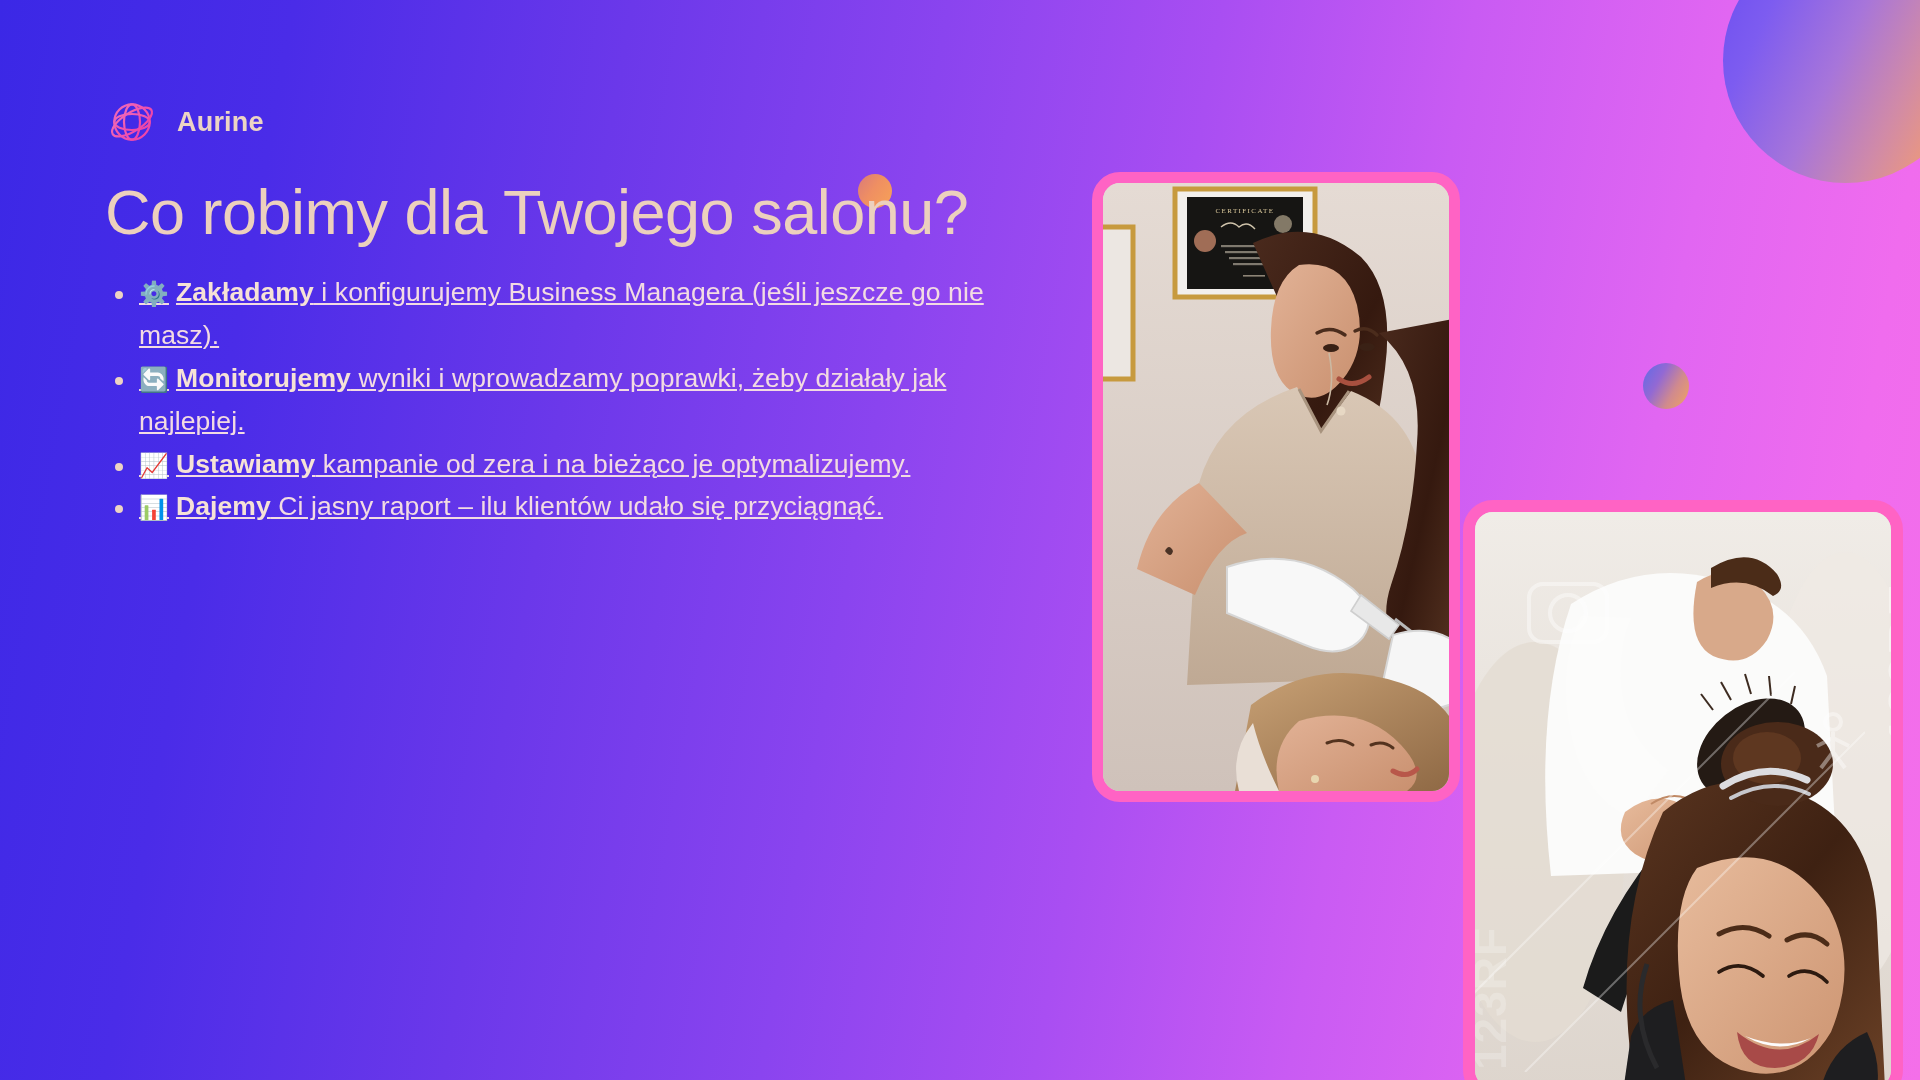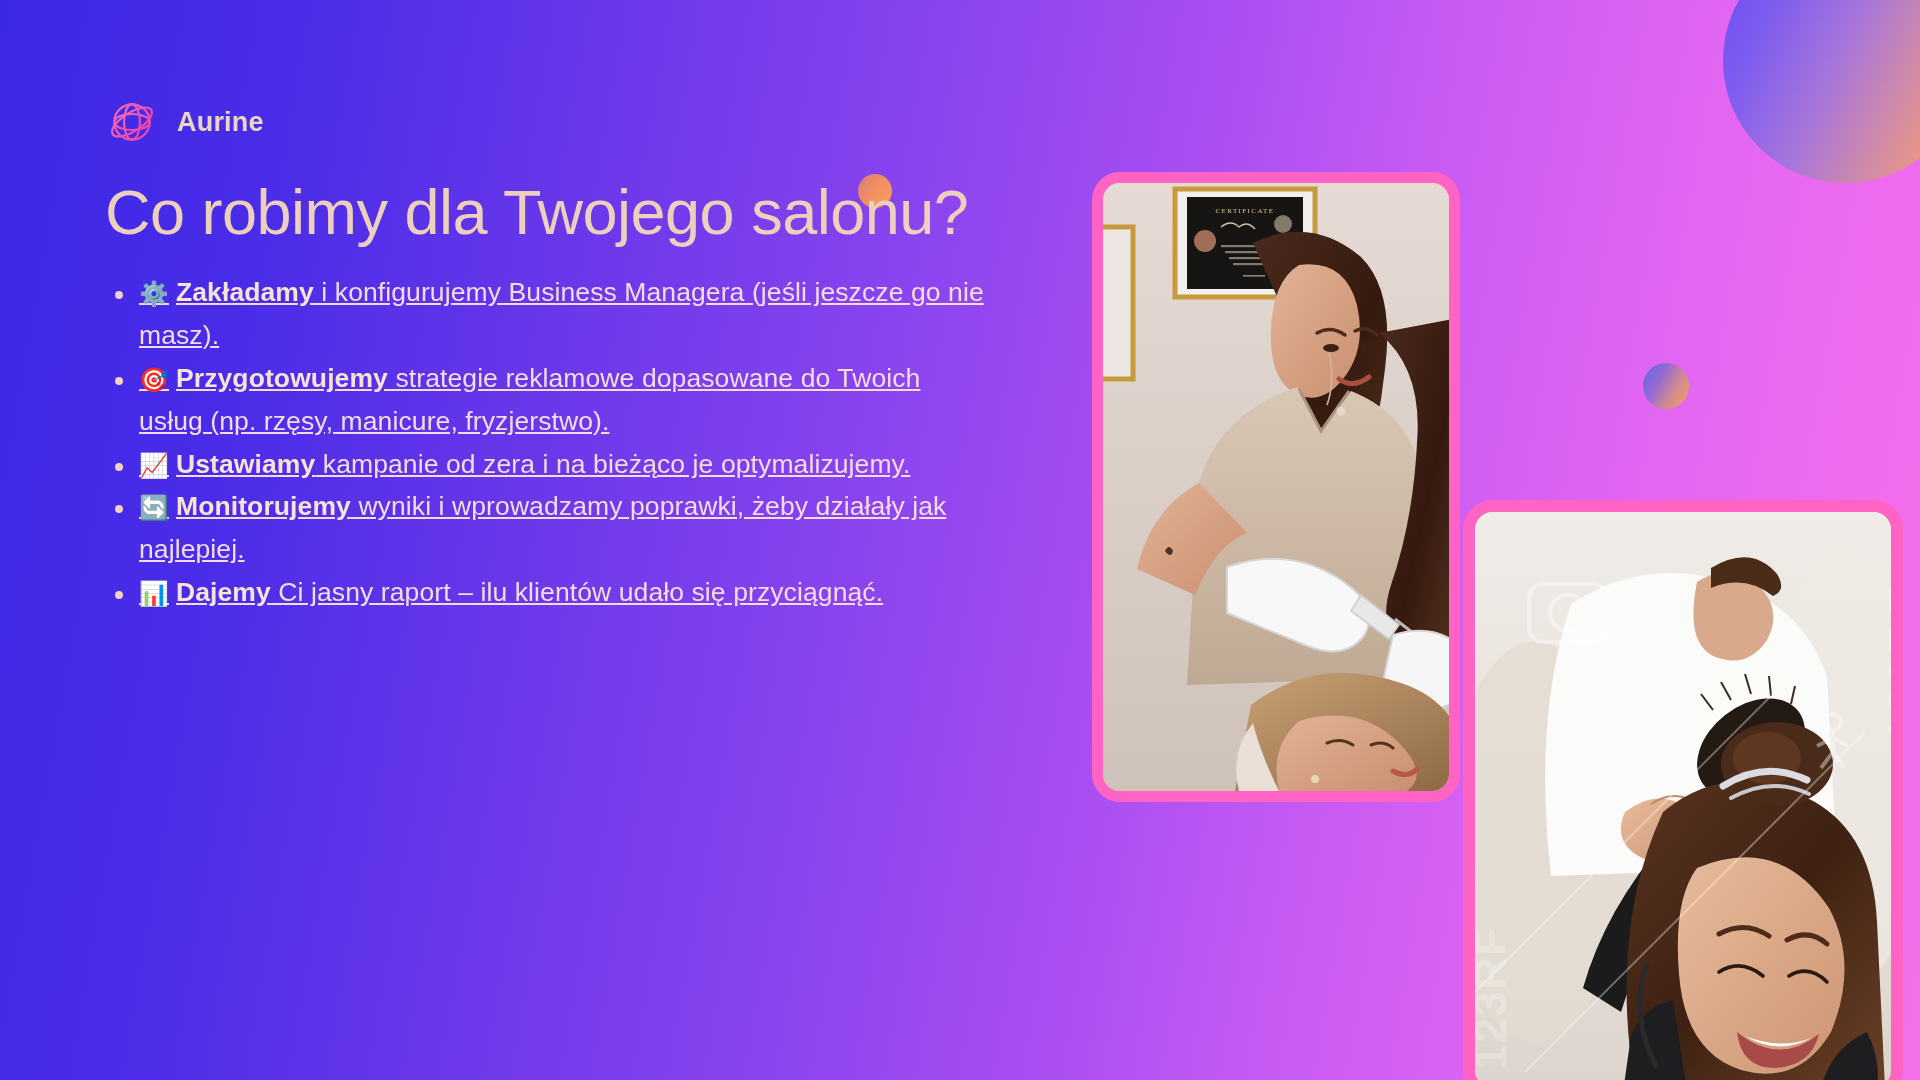--- a/index.html
+++ b/index.html
@@ -167,27 +167,24 @@
       <span class="brand-name">Aurine</span>
     </div>
 
     <h1 class="headline">Co robimy dla Twojego salonu?</h1>
 
     <ul class="bullets">
       <li>
         <span class="emoji">⚙️</span><b>Zakładamy</b><span> i konfigurujemy Business Managera (jeśli jeszcze go nie masz).</span>
       </li>
       <li>
-        <span class="emoji">🎯</span><b>Przygotowujemy</b><span> strategie reklamowe dopasowane do Twoich usług (np. rzęsy, manicure, fryzjerstwo).</span>
+        <span class="emoji">🔄</span><b>Monitorujemy</b><span> wyniki i wprowadzamy poprawki, żeby działały jak najlepiej.</span>
       </li>
       <li>
         <span class="emoji">📈</span><b>Ustawiamy</b><span> kampanie od zera i na bieżąco je optymalizujemy.</span>
-      </li>
-      <li>
-        <span class="emoji">🔄</span><b>Monitorujemy</b><span> wyniki i wprowadzamy poprawki, żeby działały jak najlepiej.</span>
       </li>
       <li>
         <span class="emoji">📊</span><b>Dajemy</b><span> Ci jasny raport – ilu klientów udało się przyciągnąć.</span>
       </li>
     </ul>
   </div>
 
   <div class="photo-card one">
     <div class="photo-inner">
       <svg viewBox="0 0 346 608" width="100%" height="100%" preserveAspectRatio="xMidYMid slice">

